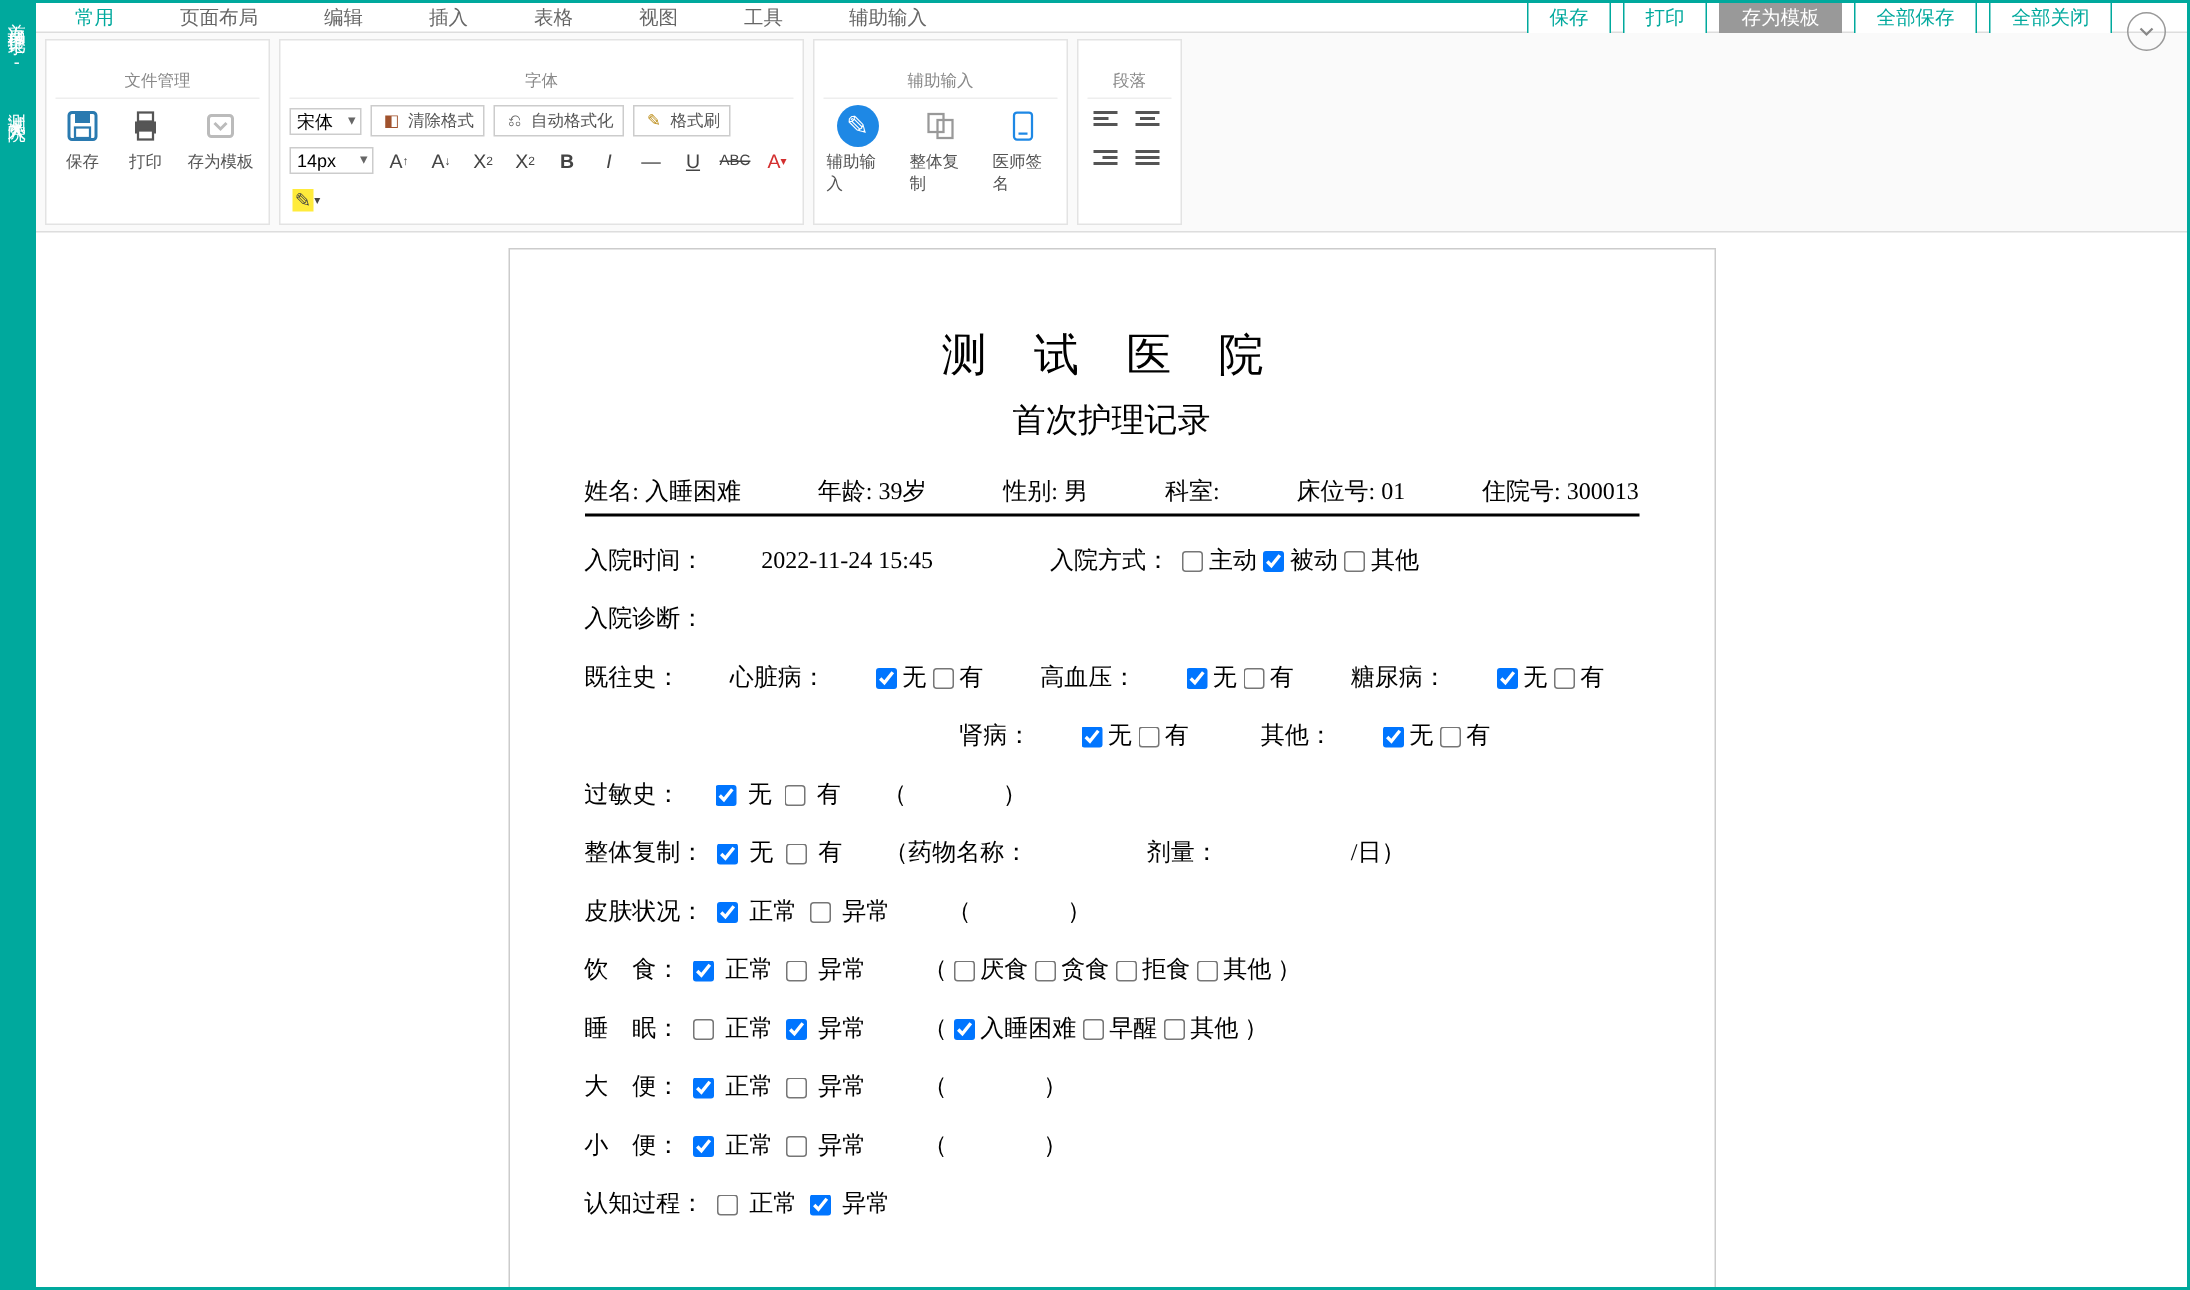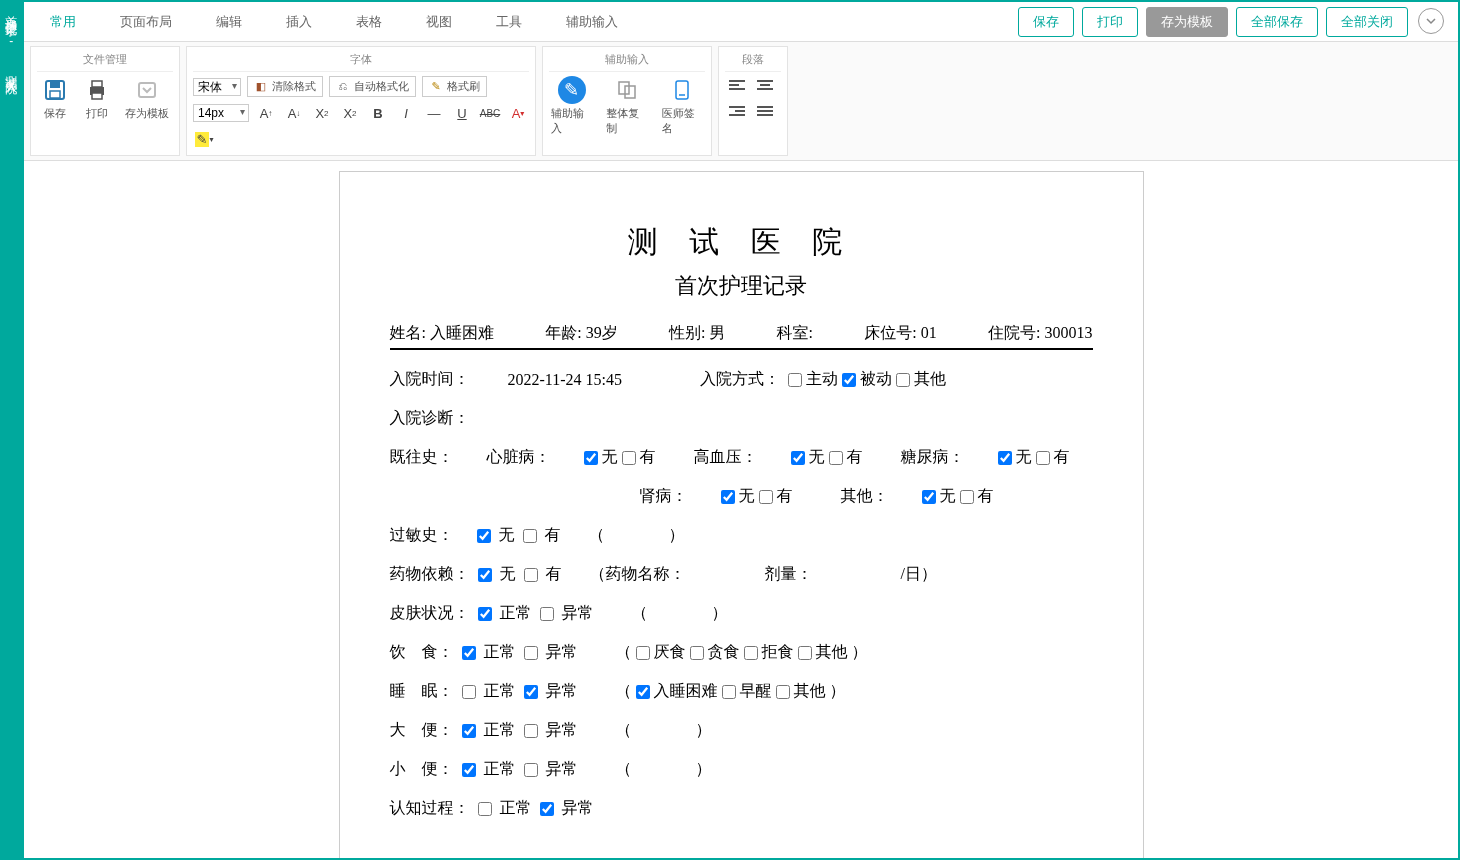--- a/index.html
+++ b/index.html
@@ -8,33 +8,33 @@
 
     
     .vtab { width:22px; background:#00a99d; color:#fff; display:flex; flex-direction:column; align-items:center; padding:6px 0; font-size:12px; cursor:pointer; }
     .vtab span { writing-mode:vertical-rl; text-orientation:upright; line-height:1.2; letter-spacing:2px; }
     .vtab .close { font-weight:bold; margin-top:4px; padding:2px; }
 
     
     .panel { flex:1; border:2px solid #00a99d; display:flex; flex-direction:column; overflow:hidden; }
 
     
-    .menubar { display:flex; align-items:center; height:40px; border-bottom:1px solid #ddd; background:#fff; }
+    .menubar { display:flex; align-items:center; height:20px; border-bottom:1px solid #ddd; background:#fff; }
     .tabs { display:flex; padding-left:4px; }
     .tab { padding:6px 22px; cursor:pointer; color:#666; font-size:13px; }
     .tab.active { color:#00a99d; }
     .spacer { flex:1; }
     .btnrow { display:flex; gap:8px; padding-right:50px; }
     .btn { border:1px solid #00a99d; color:#00a99d; background:#fff; padding:5px 14px; border-radius:3px; cursor:pointer; font-size:13px; }
     .btn.solid { background:#999; color:#fff; border-color:#999; }
     .circlebtn { position:absolute; right:14px; top:6px; width:26px; height:26px; border:1px solid #999; border-radius:50%; display:flex; align-items:center; justify-content:center; cursor:pointer; color:#888; font-size:14px; }
 
     
     .ribbon { display:flex; gap:6px; padding:4px 6px; border-bottom:1px solid #ddd; background:#fafafa; }
-    .group { border:1px solid #e3e3e3; background:#fff; padding:2px 6px 6px; display:flex; flex-direction:column; align-items:center; }
+    .group { border:1px solid #e3e3e3; background:#fff; padding:16px 6px 6px; display:flex; flex-direction:column; align-items:center; }
     .group .title { font-size:11px; color:#888; padding:3px 0 4px; align-self:stretch; text-align:center; border-bottom:1px solid #eee; margin-bottom:4px; }
     .grow { display:flex; gap:10px; align-items:center; }
     .vbtn { display:flex; flex-direction:column; align-items:center; gap:2px; cursor:pointer; padding:0 2px; }
     .vbtn .ico { width:28px; height:28px; display:flex; align-items:center; justify-content:center; font-size:18px; }
     .vbtn .lbl { font-size:11px; color:#555; }
     .sel { border:1px solid #ccc; font-size:12px; padding:1px 18px 1px 4px; background:#fff; cursor:pointer; appearance:none; position:relative; }
     .selwrap { position:relative; display:inline-block; }
     .selwrap::after { content:"▾"; position:absolute; right:4px; top:2px; font-size:10px; color:#666; pointer-events:none; }
     .chip { display:flex; align-items:center; border:1px solid #ccc; padding:2px 6px; gap:4px; font-size:11px; color:#555; cursor:pointer; }
     .chip .ci { width:14px; height:14px; display:inline-flex; align-items:center; justify-content:center; }
@@ -297,21 +297,21 @@
         <div class="frow">
           <span class="lbl" style="margin-right:15px">过敏史：</span>
           <input type="checkbox" class="cb" checked="" style=""> 
             <span>无</span>
           <input type="checkbox" class="cb" style=""> 
             <span>有</span>
           <span style="margin-left:20px">（　　　　）</span>
         </div>
 
         <div class="frow">
-          <span class="lbl">药物依赖：</span>
+          <span class="lbl">整体复制：</span>
           <input type="checkbox" class="cb" checked="" style=""> 
             <span>无</span>
           <input type="checkbox" class="cb" style=""> 
             <span>有</span>
           <span style="margin-left:20px"><span>（药物名称：</span></span>
           <span style="margin-left:71px"><span>剂量：</span></span>
           <span style="margin-left:80px">/日）</span>
         </div>
 
         <div class="frow">

